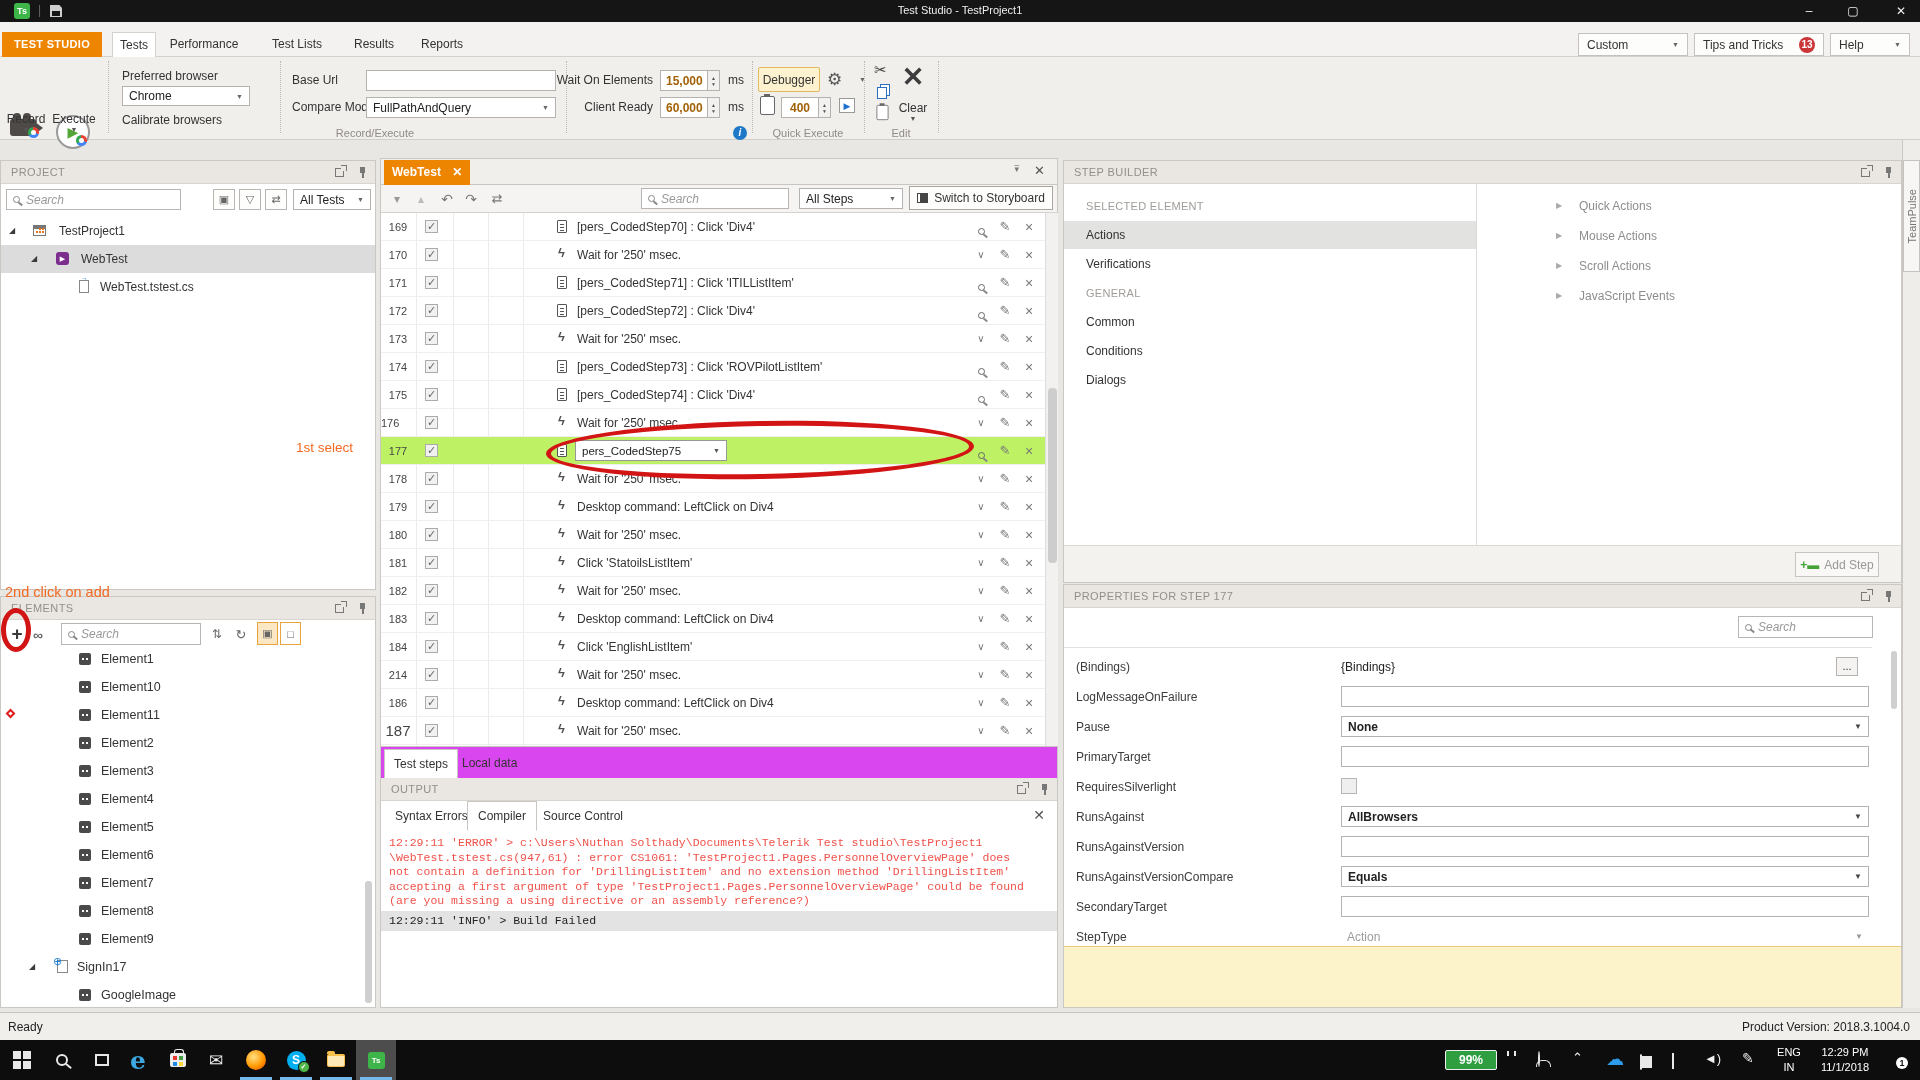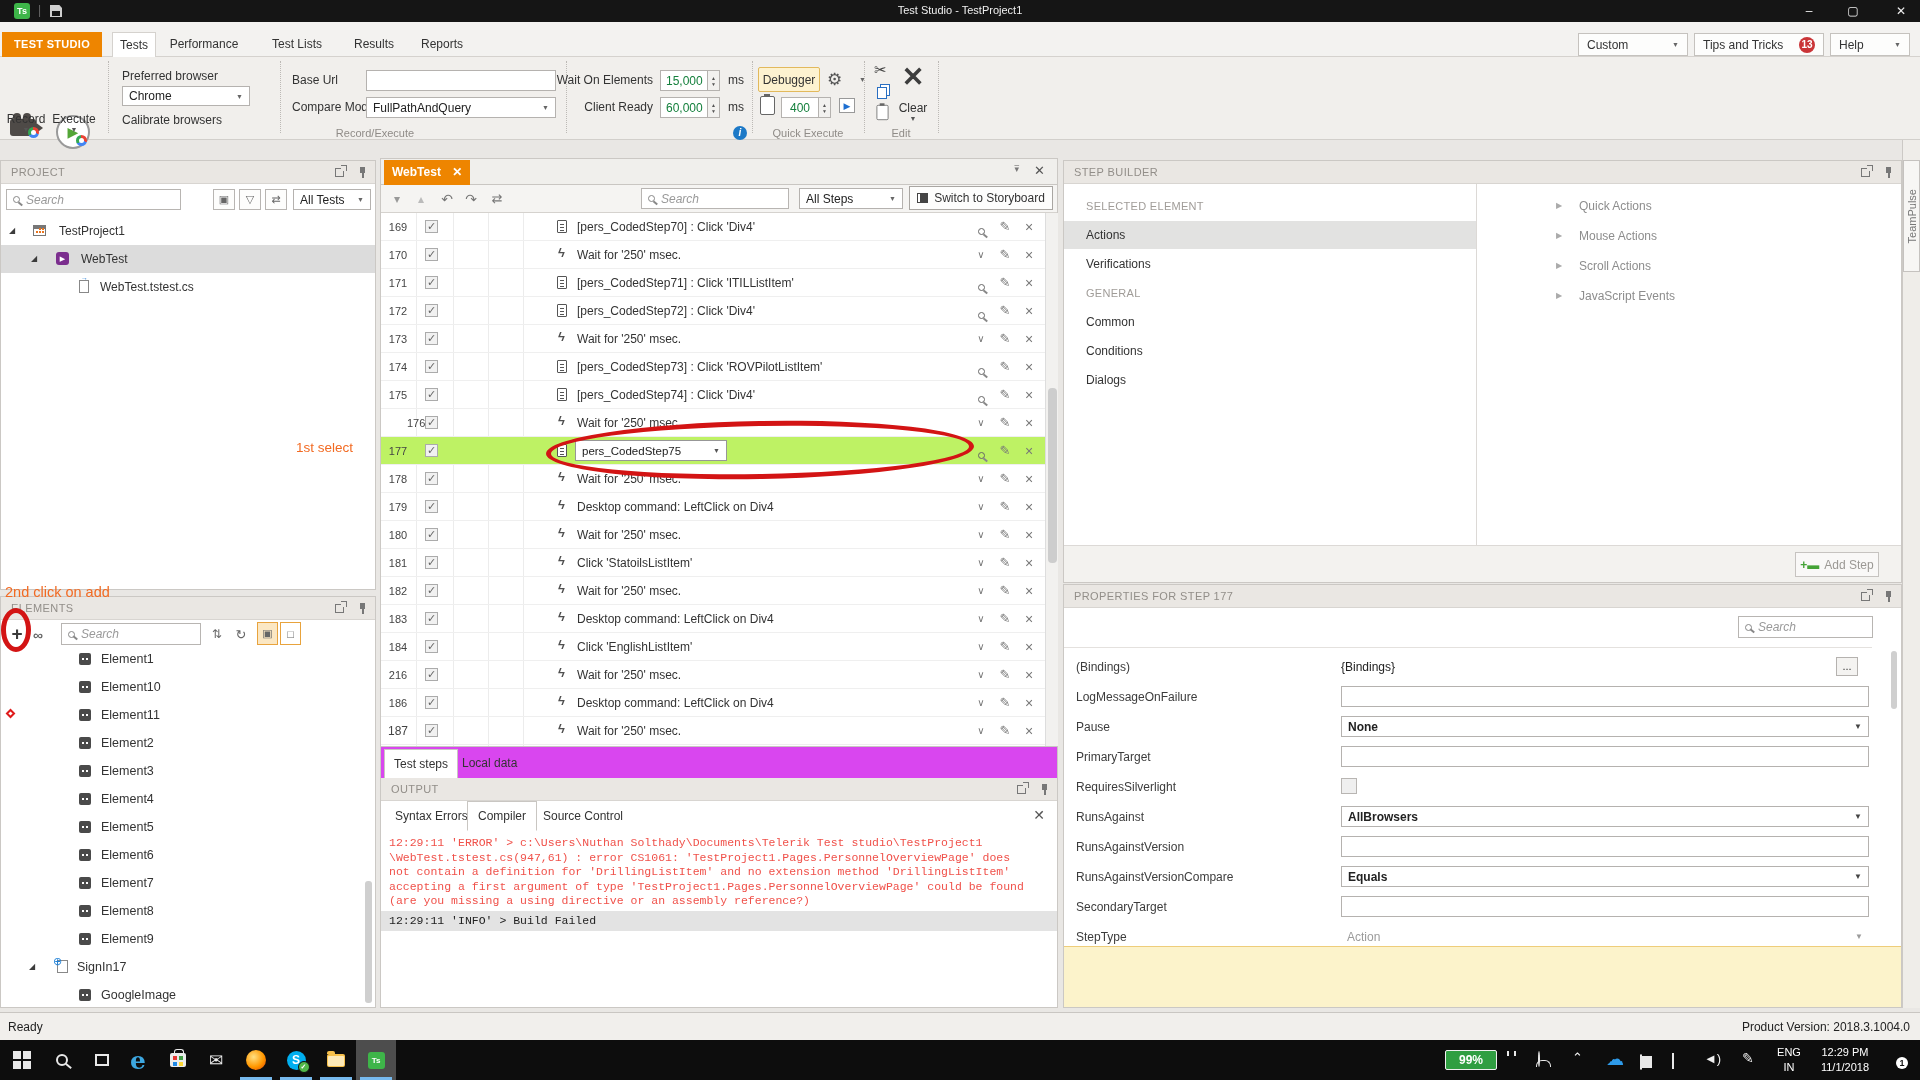--- a/index.html
+++ b/index.html
@@ -23,21 +23,21 @@
   .topdd { position:absolute; top:11px; height:23px; border:1px solid #c5c2be; background:#fdfdfc; font-size:12px; color:#333; display:flex; align-items:center; padding:0 8px; justify-content:space-between; }
   .badge { display:inline-block; min-width:16px; height:16px; background:#ca3538; color:#fff; border-radius:8px; font-size:10px; font-weight:bold; line-height:16px; text-align:center; padding:0 2px; margin-left:6px; }
   .ddarrow { font-size:7px; color:#666; margin-left:8px; }
 
   
   #ribbon { position:absolute; left:0; top:57px; width:1920px; height:83px; background:#f1efec; border-bottom:1px solid #d2cfcb; }
   .rsep { position:absolute; top:4px; height:72px; border-left:1px dotted #bcb9b5; }
   .glabel { position:absolute; top:70px; font-size:11px; color:#8f8b87; text-align:center; }
   .biglabel { font-size:12px; color:#333; text-align:center; position:absolute; }
   .dArr { font-size:7px; color:#555; text-align:center; position:absolute; }
-  .ibox { position:absolute; border:1px solid #b5b2af; background:#fff; font-size:12px; color:#15803d; display:flex; align-items:center; padding:0 5px; }
+  .ibox { position:absolute; border:1px solid #b5b2af; background:#fff; font-size:12px; color:#a16207; display:flex; align-items:center; padding:0 5px;font-weight:bold; }
   .dd { position:absolute; border:1px solid #b5b2af; background:#fff; font-size:12px; color:#222; display:flex; align-items:center; justify-content:space-between; padding:0 6px; }
   .spin { position:absolute; width:12px; border:1px solid #b5b2af; border-left:none; background:#f2f1ef; display:flex; flex-direction:column; align-items:center; justify-content:center; }
   .spin span { font-size:5px; line-height:6px; color:#555; }
   .flabel { position:absolute; font-size:12px; color:#333; }
   
   .ic-record { position:absolute; left:10px; top:62px; width:26px; height:17px; background:#4e4a47; border-radius:3px; }
   .ic-record::before { content:''; position:absolute; left:3px; top:-6px; width:8px; height:8px; border-radius:50%; background:#4e4a47; box-shadow:10px 0 0 #4e4a47; }
   .ic-record::after { content:''; position:absolute; right:-7px; top:3px; border-left:8px solid #4e4a47; border-top:6px solid transparent; border-bottom:6px solid transparent; }
   .chrome-dot { position:absolute; width:11px; height:11px; border-radius:50%; background:conic-gradient(#ea4335 0 30%, #4285f4 30% 65%, #34a853 65% 100%); }
   .chrome-dot::after { content:''; position:absolute; left:3px; top:3px; width:5px; height:5px; background:#fff; border-radius:50%; }
@@ -450,21 +450,21 @@
         <div class="steprow" style="top: 168px;">
           <span style="position: absolute; left: 0px; width: 34px; text-align: center; font-size: 11px; color: rgb(68, 68, 68); line-height: 28px;">175</span>
           <span class="chk" style="position: absolute; left: 44px; top: 7px;">✓</span>
           <span class="ic-code" style="position: absolute; left: 176px; top: 7px;"></span>
           <span style="position: absolute; left: 196px; line-height: 28px; font-size: 12px; color: rgb(51, 51, 51);">[pers_CodedStep74] : Click 'Div4'</span>
           <span class="act" style="left: 592px; top: 4px;"><span class="mgl" style="border-color: rgb(102, 102, 102);"></span></span>
           <span class="act" style="left: 616px; font-size: 13px;">✎</span>
           <span class="act" style="left: 640px; font-size: 14px;">×</span>
         </div>
         <div class="steprow" style="top: 196px;">
-          <span style="position: absolute; left: 0px; width: 34px; text-align: left; font-size: 11px; color: rgb(68, 68, 68); line-height: 28px; padding-left: 26px;">176</span>
+          <span style="position: absolute; left: 0px; width: 34px; text-align: left; font-size: 11px; color: rgb(68, 68, 68); line-height: 28px;">176</span>
           <span class="chk" style="position: absolute; left: 44px; top: 7px;">✓</span>
           <span class="ic-bolt" style="position: absolute; left: 177px; top: 4px;">ϟ</span>
           <span style="position: absolute; left: 196px; line-height: 28px; font-size: 12px; color: rgb(51, 51, 51);">Wait for '250' msec.</span>
           <span class="act" style="left: 592px; font-size: 10px;">∨</span>
           <span class="act" style="left: 616px; font-size: 13px;">✎</span>
           <span class="act" style="left: 640px; font-size: 14px;">×</span>
         </div>
         <div class="steprow" style="top: 224px; background: #bef264;">
           <span style="position: absolute; left: 0px; width: 34px; text-align: center; font-size: 11px; color: rgb(68, 68, 68); line-height: 28px;">177</span>
           <span class="chk" style="position: absolute; left: 44px; top: 7px;">✓</span>
@@ -534,39 +534,39 @@
         <div class="steprow" style="top: 420px;">
           <span style="position: absolute; left: 0px; width: 34px; text-align: center; font-size: 11px; color: rgb(68, 68, 68); line-height: 28px;">184</span>
           <span class="chk" style="position: absolute; left: 44px; top: 7px;">✓</span>
           <span class="ic-bolt" style="position: absolute; left: 177px; top: 4px;">ϟ</span>
           <span style="position: absolute; left: 196px; line-height: 28px; font-size: 12px; color: rgb(51, 51, 51);">Click 'EnglishListItem'</span>
           <span class="act" style="left: 592px; font-size: 10px;">∨</span>
           <span class="act" style="left: 616px; font-size: 13px;">✎</span>
           <span class="act" style="left: 640px; font-size: 14px;">×</span>
         </div>
         <div class="steprow" style="top: 448px;">
-          <span style="position: absolute; left: 0px; width: 34px; text-align: center; font-size: 11px; color: rgb(68, 68, 68); line-height: 28px;">216</span>
+          <span style="position: absolute; left: 0px; width: 34px; text-align: center; font-size: 11px; color: rgb(68, 68, 68); line-height: 28px;">214</span>
           <span class="chk" style="position: absolute; left: 44px; top: 7px;">✓</span>
           <span class="ic-bolt" style="position: absolute; left: 177px; top: 4px;">ϟ</span>
           <span style="position: absolute; left: 196px; line-height: 28px; font-size: 12px; color: rgb(51, 51, 51);">Wait for '250' msec.</span>
           <span class="act" style="left: 592px; font-size: 10px;">∨</span>
           <span class="act" style="left: 616px; font-size: 13px;">✎</span>
           <span class="act" style="left: 640px; font-size: 14px;">×</span>
         </div>
         <div class="steprow" style="top: 476px;">
           <span style="position: absolute; left: 0px; width: 34px; text-align: center; font-size: 11px; color: rgb(68, 68, 68); line-height: 28px;">186</span>
           <span class="chk" style="position: absolute; left: 44px; top: 7px;">✓</span>
           <span class="ic-bolt" style="position: absolute; left: 177px; top: 4px;">ϟ</span>
           <span style="position: absolute; left: 196px; line-height: 28px; font-size: 12px; color: rgb(51, 51, 51);">Desktop command: LeftClick on Div4</span>
           <span class="act" style="left: 592px; font-size: 10px;">∨</span>
           <span class="act" style="left: 616px; font-size: 13px;">✎</span>
           <span class="act" style="left: 640px; font-size: 14px;">×</span>
         </div>
         <div class="steprow" style="top: 504px;">
-          <span style="position: absolute; left: 0px; width: 34px; text-align: center; font-size: 12px; color: rgb(68, 68, 68); line-height: 28px;">187</span>
+          <span style="position: absolute; left: 0px; width: 34px; text-align: center; font-size: 15px; color: rgb(68, 68, 68); line-height: 28px;">187</span>
           <span class="chk" style="position: absolute; left: 44px; top: 7px;">✓</span>
           <span class="ic-bolt" style="position: absolute; left: 177px; top: 4px;">ϟ</span>
           <span style="position: absolute; left: 196px; line-height: 28px; font-size: 12px; color: rgb(51, 51, 51);">Wait for '250' msec.</span>
           <span class="act" style="left: 592px; font-size: 10px;">∨</span>
           <span class="act" style="left: 616px; font-size: 13px;">✎</span>
           <span class="act" style="left: 640px; font-size: 14px;">×</span>
         </div>
       </div>
     <div style="position:absolute; left:664px; top:54px; width:13px; height:533px; background:#f2f1ef; border-left:1px solid #ddd;">
       <div style="position:absolute; left:2px; top:175px; width:9px; height:175px; background:#cdcdcd; border-radius:4px;"></div>

